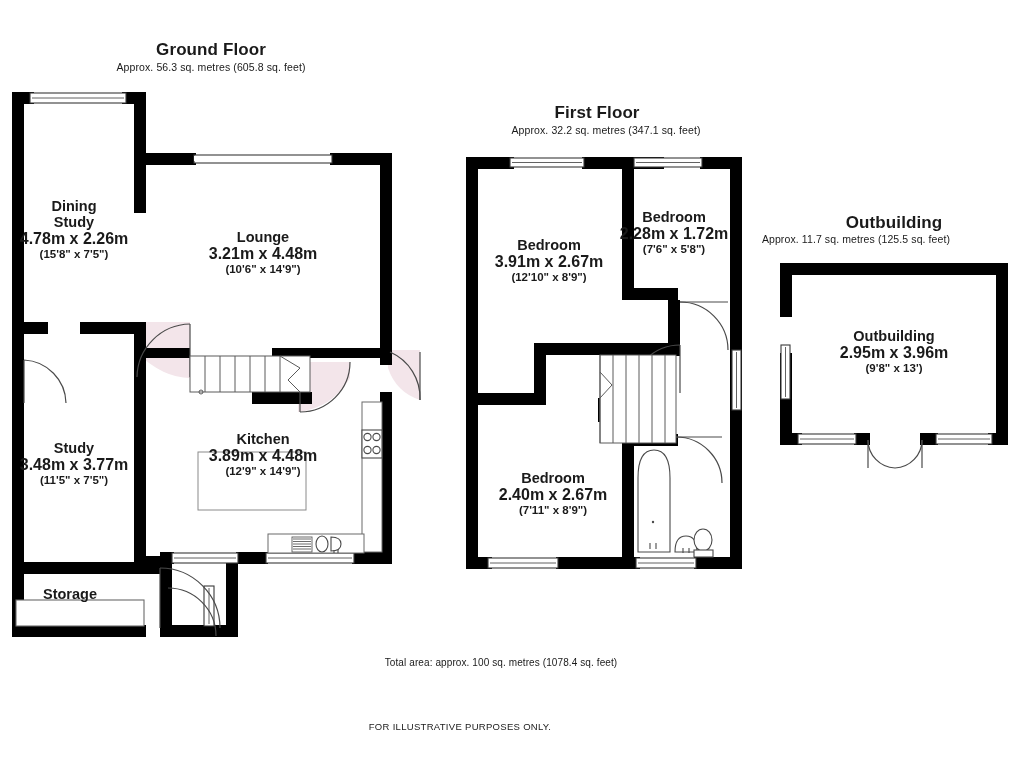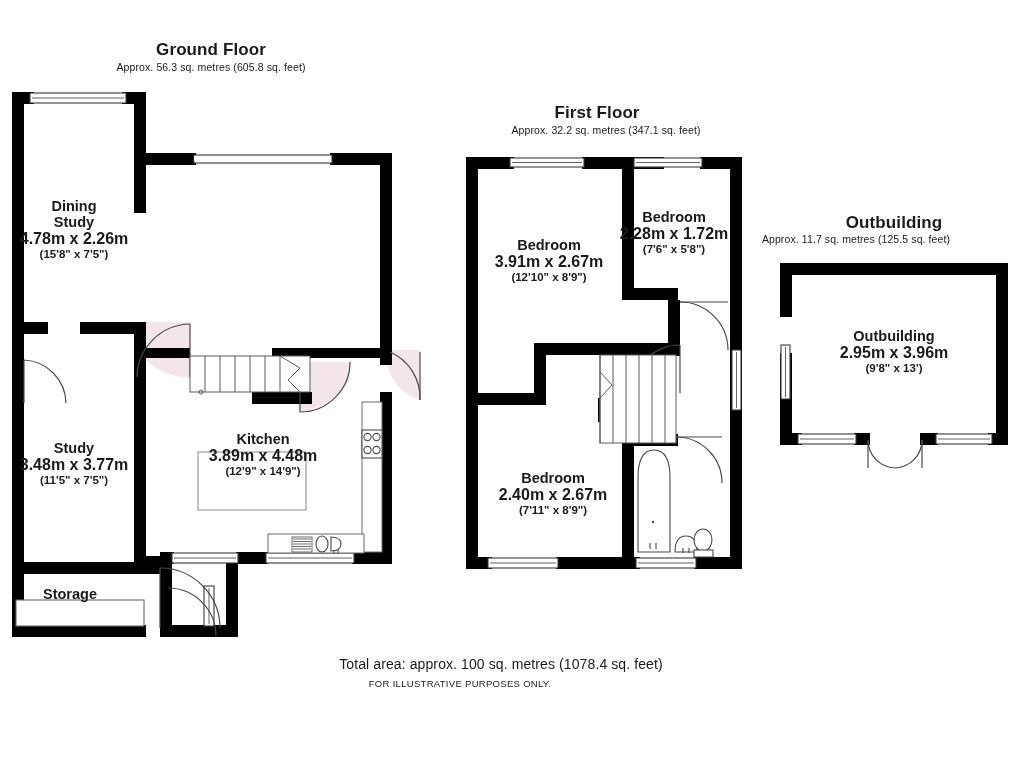--- a/index.html
+++ b/index.html
@@ -49,21 +49,21 @@
   }
   .room-dim {
     font-size: 16px;
     font-weight: bold;
   }
   .room-dim2 {
     font-size: 11.5px;
     font-weight: bold;
   }
   .total-area {
-    font-size: 14px;
+    font-size: 10px;
     font-weight: normal;
     letter-spacing: 0.1px;
   }
   .disclaimer {
     font-size: 9.5px;
     font-weight: normal;
     letter-spacing: 0.3px;
   }
   .centered {
     transform: translateX(-50%);
@@ -359,20 +359,25 @@
   <div class="txt section-title centered" style="left:894px; top:213px;">Outbuilding</div>
   <div class="txt section-sub centered" style="left:856px; top:234px;">Approx. 11.7 sq. metres (125.5 sq. feet)</div>
 
   <div class="txt centered" style="left:74px; top:198px;">
     <div class="room-name">Dining</div>
     <div class="room-name">Study</div>
     <div class="room-dim">4.78m x 2.26m</div>
     <div class="room-dim2">(15'8" x 7'5")</div>
   </div>
 
+  <div class="txt centered" style="left:263px; top:229px;">
+    <div class="room-name">Lounge</div>
+    <div class="room-dim">3.21m x 4.48m</div>
+    <div class="room-dim2">(10'6" x 14'9")</div>
+  </div>
 
   <div class="txt centered" style="left:74px; top:440px;">
     <div class="room-name">Study</div>
     <div class="room-dim">3.48m x 3.77m</div>
     <div class="room-dim2">(11'5" x 7'5")</div>
   </div>
 
   <div class="txt centered" style="left:263px; top:431px;">
     <div class="room-name">Kitchen</div>
     <div class="room-dim">3.89m x 4.48m</div>
@@ -401,15 +406,15 @@
     <div class="room-dim2">(7'11" x 8'9")</div>
   </div>
 
   <div class="txt centered" style="left:894px; top:328px;">
     <div class="room-name">Outbuilding</div>
     <div class="room-dim">2.95m x 3.96m</div>
     <div class="room-dim2">(9'8" x 13')</div>
   </div>
 
   <div class="txt total-area centered" style="left:501px; top:657px;">Total area: approx. 100 sq. metres (1078.4 sq. feet)</div>
-  <div class="txt disclaimer centered" style="left:460px; top:679px;">FOR ILLUSTRATIVE PURPOSES ONLY.</div>
+  <div class="txt disclaimer centered" style="left:460px; top:722px;">FOR ILLUSTRATIVE PURPOSES ONLY.</div>
 
 </div>
 
 </body></html>

